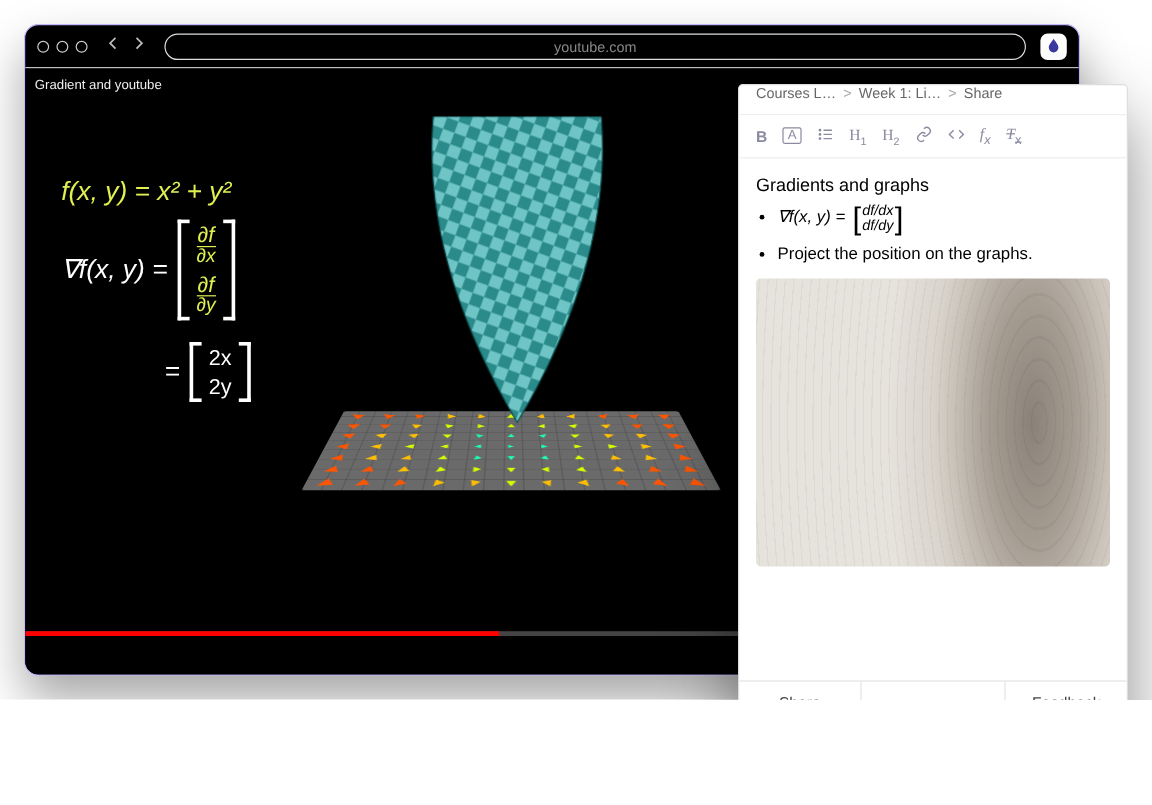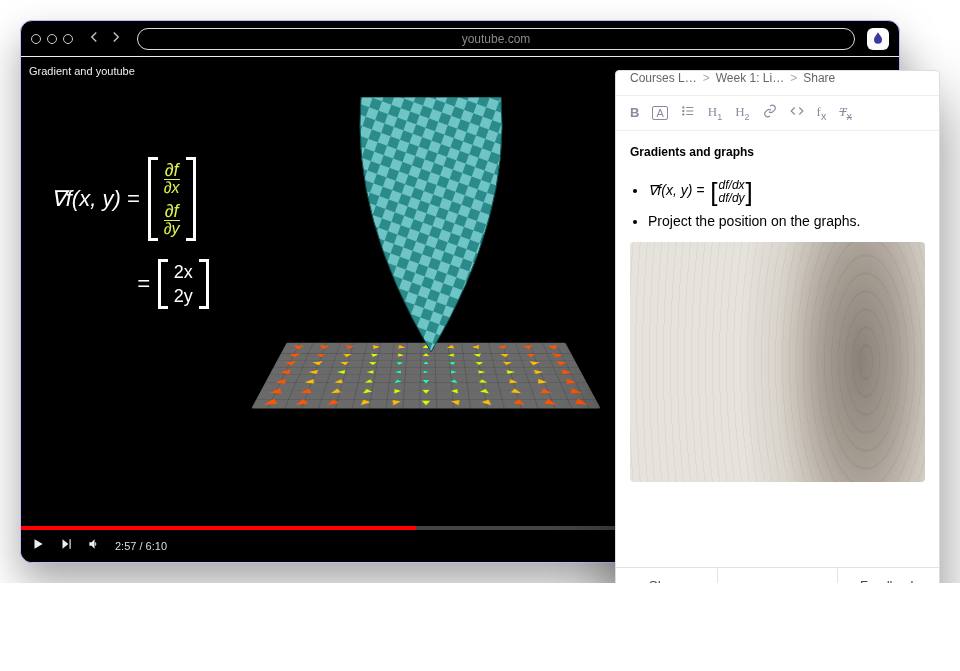--- a/index.html
+++ b/index.html
@@ -46,23 +46,23 @@
 .toggle::after{content:"";position:absolute;left:2px;top:2px;width:16px;height:16px;border-radius:50%;background:#fff;box-shadow:0 1px 2px rgba(0,0,0,.3)}
 .brand{font-weight:700;color:#2e2e8e;font-size:17px}
 .close{color:#bbb;font-size:18px;line-height:1;cursor:pointer}
 .crumbs{display:flex;align-items:center;gap:6px;padding:0 14px 10px;font-size:12px;color:#666}
 .crumbs .sep{color:#aaa}
 .toolbar{display:flex;align-items:center;gap:13px;padding:8px 14px;border-top:1px solid #eee;border-bottom:1px solid #eee;color:#8a8aa0;font-size:13px}
 .toolbar span{cursor:pointer}
 .toolbar .b{font-weight:700}
 .toolbar .h1t,.toolbar .h2t{font-family:Georgia,serif}
 .toolbar .h1t sub,.toolbar .h2t sub{font-size:9px}
-.toolbar .fxplain{font-family:Georgia,serif}
+.toolbar .fxplain{font-style:italic;font-family:Georgia,serif}
 .notebody{padding:14px;flex:1;overflow:hidden;font-size:14px}
-.notebody h3{font-weight:700;font-size:12px;margin-bottom:20px}
+.notebody h3{font-weight:400;font-size:15px;margin-bottom:6px}
 .notebody ul{list-style:disc;padding-left:18px}
 .notebody li{margin-bottom:6px;line-height:1.5}
 .formula{font-family:'Times New Roman',serif;font-style:italic}
 .matrix-bracket{display:inline-flex;align-items:stretch;vertical-align:middle;margin-left:2px}
 .matrix-bracket .side{font-size:26px;line-height:26px;font-style:normal}
 .matrix-bracket .mcol{display:flex;flex-direction:column;font-size:12px;line-height:13px;padding:0 1px}
 .noteimg{margin-top:10px;height:240px;border-radius:4px;background:
  radial-gradient(ellipse 120px 340px at 78% 50%,#8a8178 0%,#a59c92 30%,#c9c2b9 55%,#d9d4cc 70%,#e6e2dc 100%);
  position:relative;overflow:hidden}
 .noteimg::after{content:"";position:absolute;inset:0;background:repeating-radial-gradient(ellipse 140px 360px at 80% 50%,transparent 0 6px,rgba(0,0,0,.04) 6px 7px)}
@@ -99,20 +99,21 @@
             <path d="M12 2C9 7 6 9 6 13a6 6 0 0012 0c0-4-3-6-6-11z"></path>
           </svg>
     </div>
   </div>
 
   <div class="content">
     <div class="video">
       <div class="vidtitle">Gradient and youtube</div>
 
       <div class="maths">
+        <div class="l1">f(x, y) = x² + y²</div>
         <div class="l2">
           <span>∇f(x, y) =</span>
           <span class="bracket">
             <span class="lb"></span>
             <span class="col">
               <span style="display:flex;flex-direction:column;align-items:center">
                     <span>∂f</span>
                     <span style="border-top:1px solid #e0f050;font-size:16px">∂x</span>
                   </span>
               <span style="display:flex;flex-direction:column;align-items:center">
@@ -229,32 +230,20 @@
               </pattern>
             </defs>
             <path d="M20 0 Q 10 120 90 255 Q 170 120 160 0 Z" fill="url(#chk)" stroke="#0a4a4a" stroke-width="1"></path>
           </svg>
         </div>
       </div>
 
       <div class="progress">
             <div class="bar"></div>
           </div>
-      <div class="controls">
-        <span><svg viewBox="0 0 24 24">
-                <path d="M6 4l14 8-14 8z"></path>
-              </svg></span>
-        <span><svg viewBox="0 0 24 24">
-                <path d="M6 4l10 8-10 8zM18 4h2v16h-2z"></path>
-              </svg></span>
-        <span><svg viewBox="0 0 24 24">
-                <path d="M4 9v6h4l5 5V4L8 9H4zm12 3a4 4 0 00-2-3.5v7A4 4 0 0016 12z"></path>
-              </svg></span>
-        <span class="time"><span>2:57</span> / <span>6:10</span></span>
-      </div>
     </div>
   </div>
 </div>
 
 <div class="panel">
   <div class="crumbs">
     <span>Courses L…</span>
     <span class="sep">&gt;</span>
     <span>Week 1: Li…</span>
     <span class="sep">&gt;</span>

